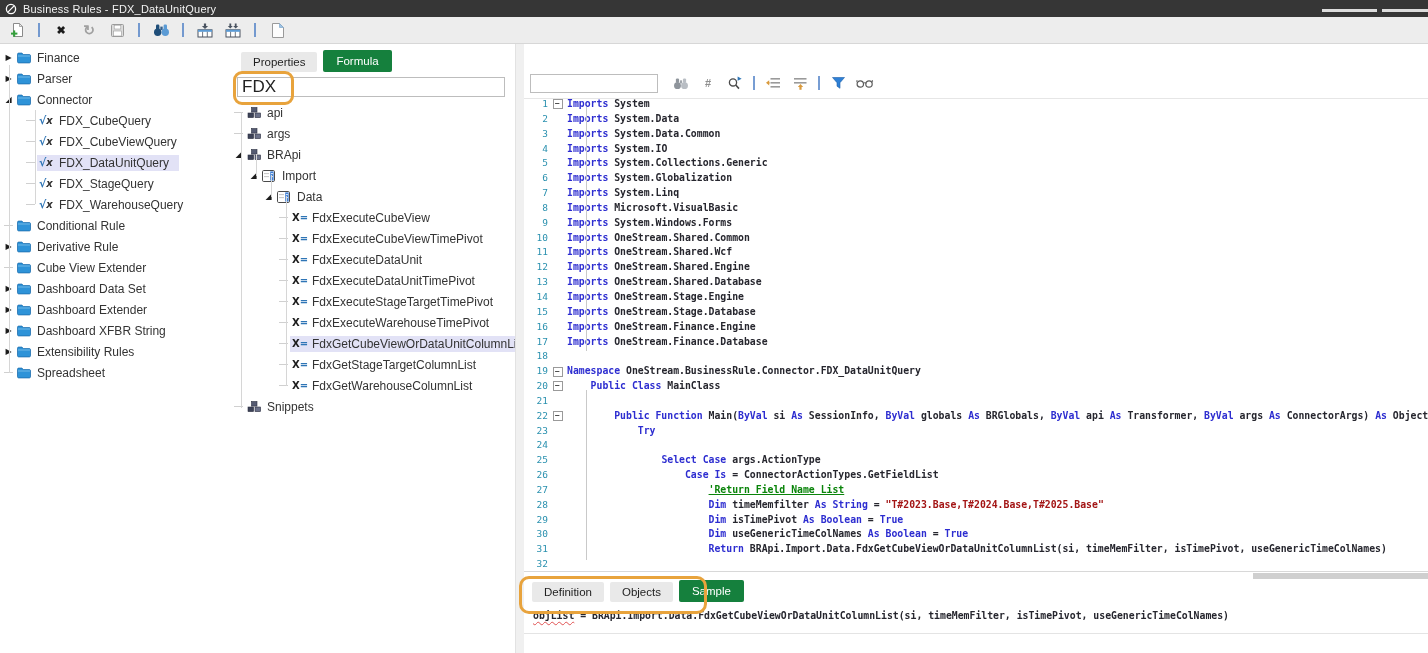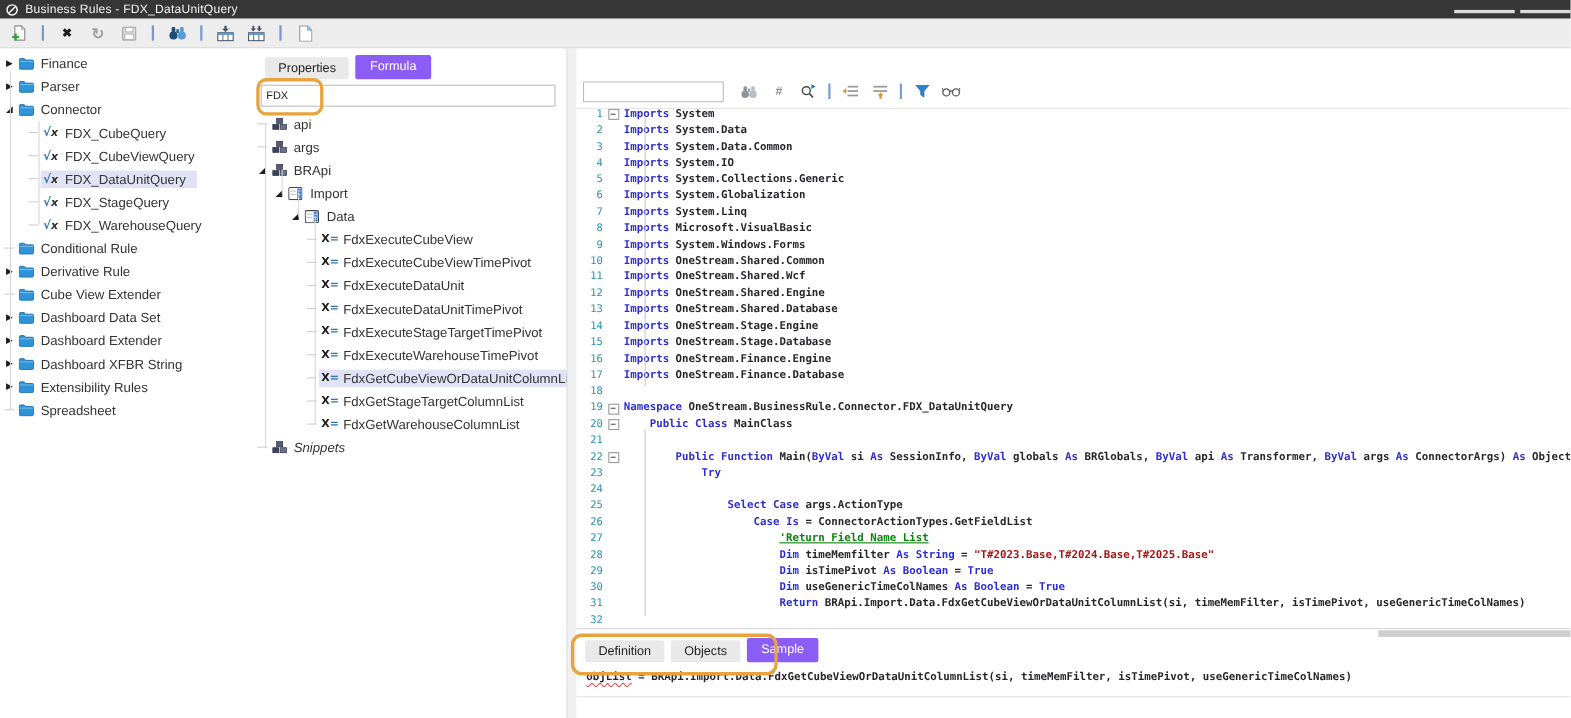--- a/index.html
+++ b/index.html
@@ -39,24 +39,24 @@
   .fxi{font:bold 11px "DejaVu Sans",sans-serif;}
   .fxi .sq{color:#2e75b6;}
   .fxi .vx{color:#2f2f2f;font-style:italic;font-size:10px;}
   .xeqi{font:bold 10px "DejaVu Sans",sans-serif;}
   .xeqi b{color:#1c1c1c;}
   .xeqi span{color:#2e75b6;}
   
   .tabrow{display:flex;gap:6px;align-items:flex-end;}
   .mtabs{position:absolute;top:6px;left:11px;}
   .tab{font-size:11.5px;color:#1f1f1f;background:#e9e9e9;padding:4px 12px;border-radius:2px;cursor:pointer;}
-  .tab.dark{background:#8b5cf6;color:#fff;padding:5px 13px;}
+  .tab.dark{background:#15803d;color:#fff;padding:5px 13px;}
   
   .fdx-input{position:absolute;top:33px;left:7px;width:258px;height:16px;border:1px solid #bdbdbd;
-             font-family:"Liberation Sans",sans-serif;font-size:10px;color:#222;padding:1px 4px;outline:none;background:#fff;}
+             font-family:"Liberation Sans",sans-serif;font-size:17px;color:#222;padding:1px 4px;outline:none;background:#fff;}
   
   .ed-toolbar{position:absolute;top:24px;left:0;right:0;height:30px;display:flex;align-items:center;padding-left:6px;
               border-bottom:1px solid #e6e6e6;}
   .ed-search{width:118px;height:15px;border:1px solid #bdbdbd;outline:none;background:#fff;margin-right:14px;
              font-family:"Liberation Sans",sans-serif;font-size:11px;padding:1px 4px;}
   .ed-ic{display:inline-flex;align-items:center;justify-content:center;width:18px;height:18px;margin-right:9px;cursor:pointer;}
   
   .code{position:absolute;top:53px;left:0;right:0;height:476px;overflow:hidden;}
   .cl{display:flex;height:14.85px;line-height:14.85px;font-family:"DejaVu Sans Mono",monospace;
       font-size:9.8px;font-weight:bold;white-space:pre;}
@@ -557,21 +557,21 @@
           <span class="arr">
             <i class="stubline"></i>
           </span>
           <span class="rb">
             <span class="tic">
               <span class="xeqi"><b>X</b><span>=</span></span>
             </span>
             <span>FdxGetWarehouseColumnList</span>
           </span>
         </div>
-        <div class="trow" style="padding-left: 2px; font-style: italic;">
+        <div class="trow" style="padding-left: 2px;">
           <span class="arr">
             <i class="stubline"></i>
           </span>
           <span class="rb">
             <span class="tic">
               <svg width="15" height="12" viewBox="0 0 15 12">
                 <g stroke="#2d3142" stroke-width="0.6">
                   <rect x="4.5" y="0.5" width="5.5" height="4.6" fill="#555b72"></rect>
                   <rect x="1" y="6" width="5.6" height="4.6" fill="#3c4257"></rect>
                   <rect x="8" y="6" width="5.6" height="4.6" fill="#6a7088"></rect>

